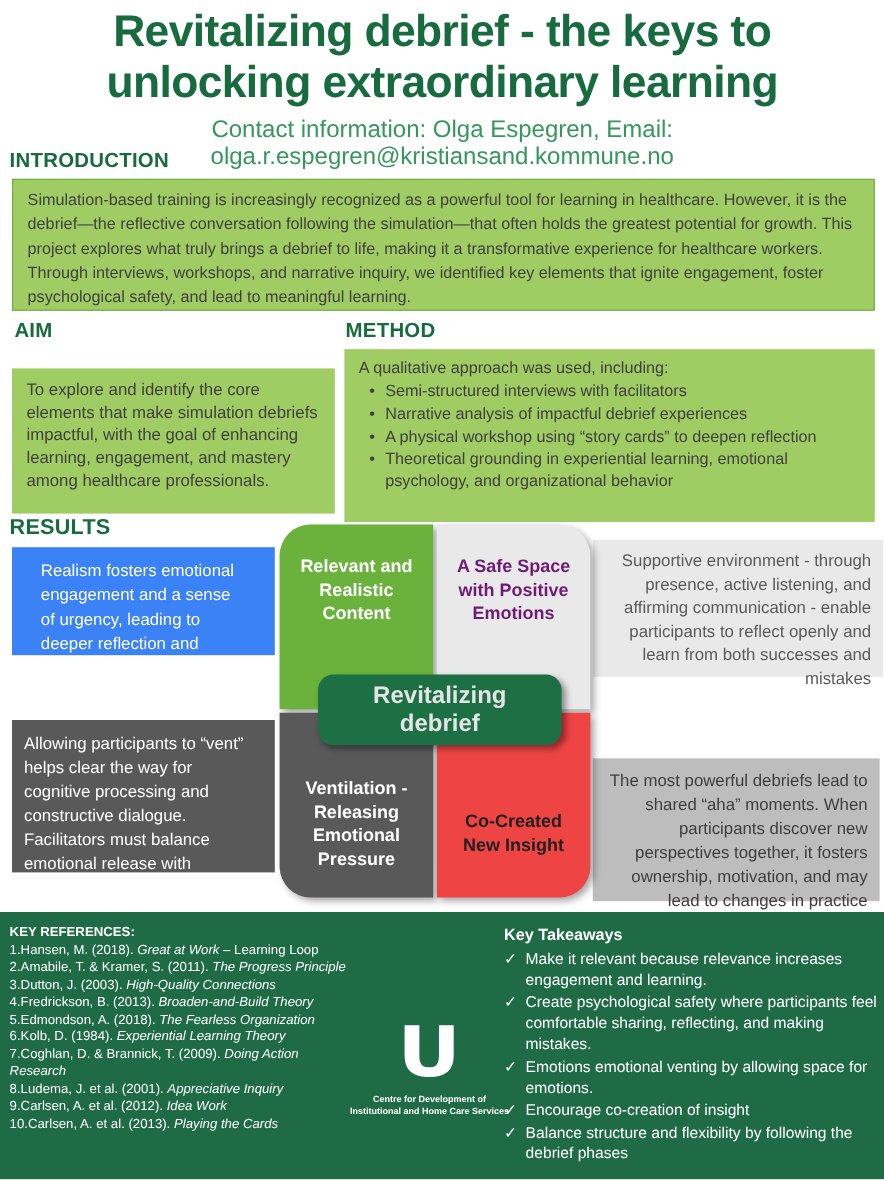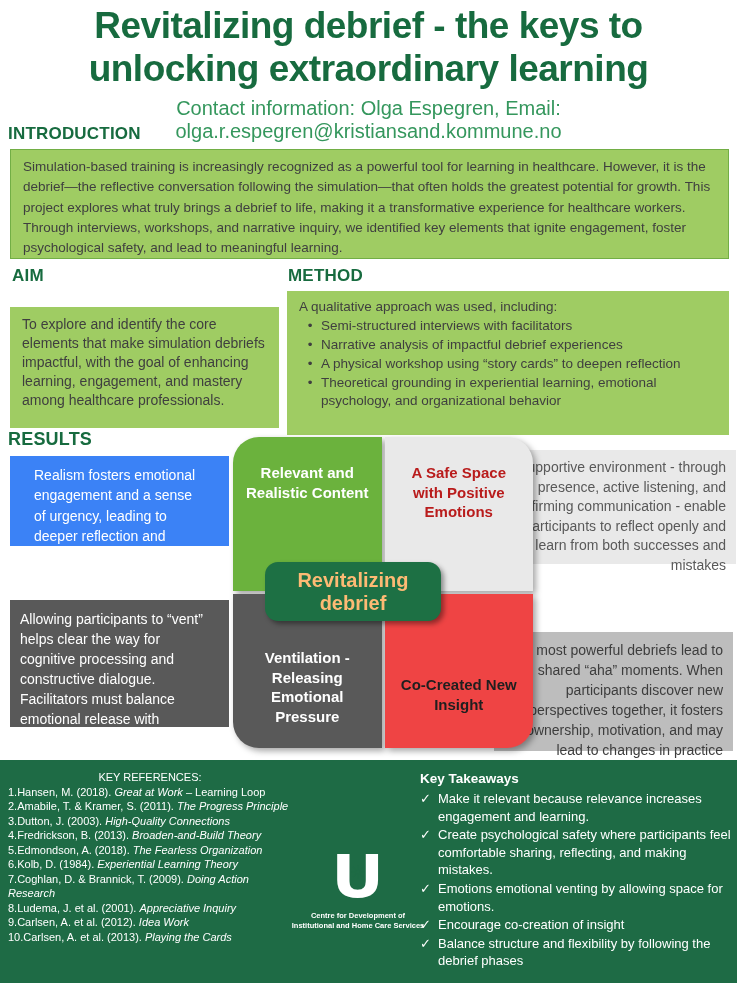--- a/index.html
+++ b/index.html
@@ -52,46 +52,46 @@
     box-sizing:border-box;padding:8px 10px;text-align:right;
   }
   .safe-box{top:450px;left:494px;width:242px;height:114px;}
   .mid-box{
     position:absolute;background:#bdbdbd;color:#3d3d3d;font-size:14px;line-height:1.43;
     box-sizing:border-box;padding:8px 10px;text-align:right;
   }
   .cocreate-box{top:632px;left:494px;width:239px;height:119px;}
   
   .quadrants{
-    position:absolute;top:437px;left:233px;width:300px;height:311px;
+    position:absolute;top:437px;left:233px;width:259px;height:311px;
     display:grid;grid-template-columns:1fr 1fr;grid-template-rows:1fr 1fr;gap:3px;
     filter:drop-shadow(3px 3px 3px rgba(0,0,0,0.35));
   }
   .quad{
     display:flex;align-items:center;justify-content:center;text-align:center;
     font-size:15px;font-weight:bold;line-height:1.3;padding:10px;box-sizing:border-box;
   }
   .q-tl{background:#6bb23d;color:#ffffff;border-radius:26px 0 0 0;align-items:flex-start;padding-top:26px;}
-  .q-tr{background:#e9e9e9;color:#b91c1c;border-radius:0 26px 0 0;align-items:flex-start;padding-top:26px;}
+  .q-tr{background:#e9e9e9;color:#701a75;border-radius:0 26px 0 0;align-items:flex-start;padding-top:26px;}
   .q-bl{background:#595959;color:#ffffff;border-radius:0 0 0 26px;align-items:flex-end;padding-bottom:22px;}
   .q-br{background:#ef4444;color:#1f1f1f;border-radius:0 0 26px 0;align-items:flex-end;padding-bottom:34px;}
   .pill{
-    position:absolute;top:562px;left:265px;width:176px;height:59px;
-    background:#1d7044;border-radius:13px;color:#fdba74;font-size:20px;font-weight:bold;
+    position:absolute;top:562px;left:265px;width:203px;height:59px;
+    background:#1d7044;border-radius:13px;color:#e5e5e5;font-size:20px;font-weight:bold;
     display:flex;align-items:center;justify-content:center;text-align:center;line-height:1.15;
     box-shadow:3px 3px 5px rgba(0,0,0,0.4);padding:0 20px;box-sizing:border-box;
   }
   
   .footer{
     position:absolute;top:760px;left:0;width:737px;height:223px;background:#1e6b45;color:#ffffff;
   }
   .refs{
     position:absolute;top:10px;left:8px;width:284px;font-size:11px;line-height:1.32;
   }
-  .refs-heading{font-weight:normal;font-size:11px;text-align:center;}
+  .refs-heading{font-weight:bold;font-size:11px;}
   .ref-line{margin:0;}
   .logo{
     position:absolute;top:86px;left:285px;width:146px;text-align:center;
   }
   .logo-u-wrap{position:relative;display:inline-block;height:62px;}
   .logo-u{
     font-family:"DejaVu Sans",sans-serif;font-weight:bold;font-size:58px;line-height:62px;
     color:#ffffff;display:inline-block;transform:scaleX(1.12);
   }
   .logo-flower{

